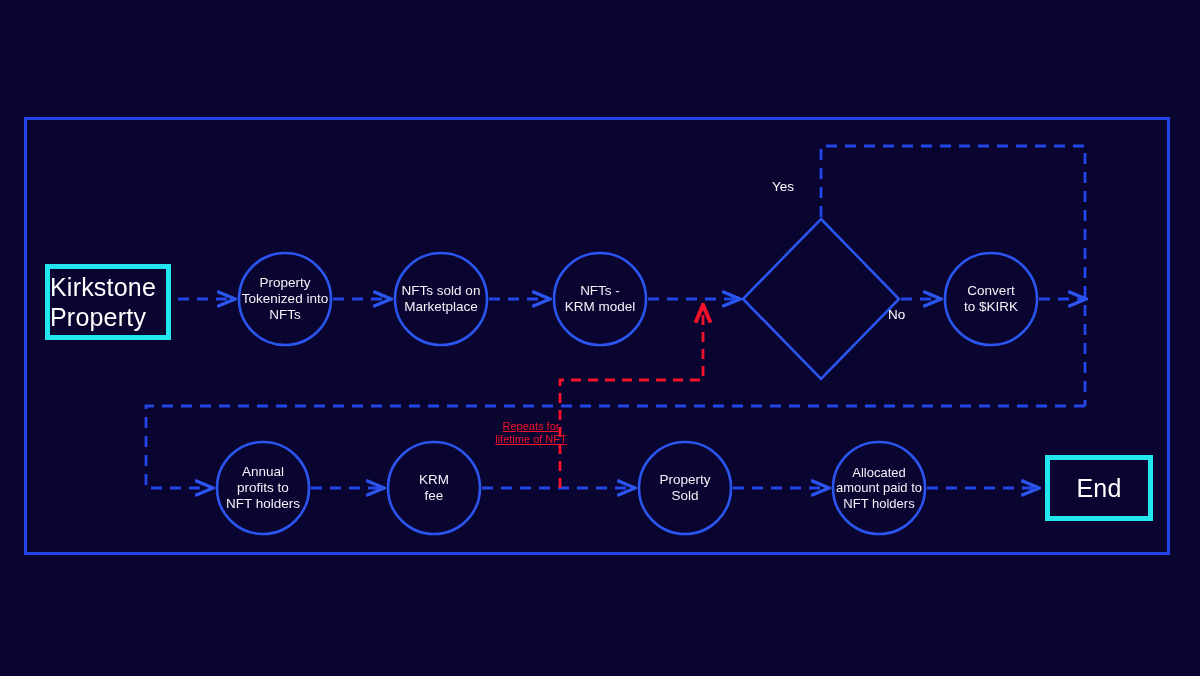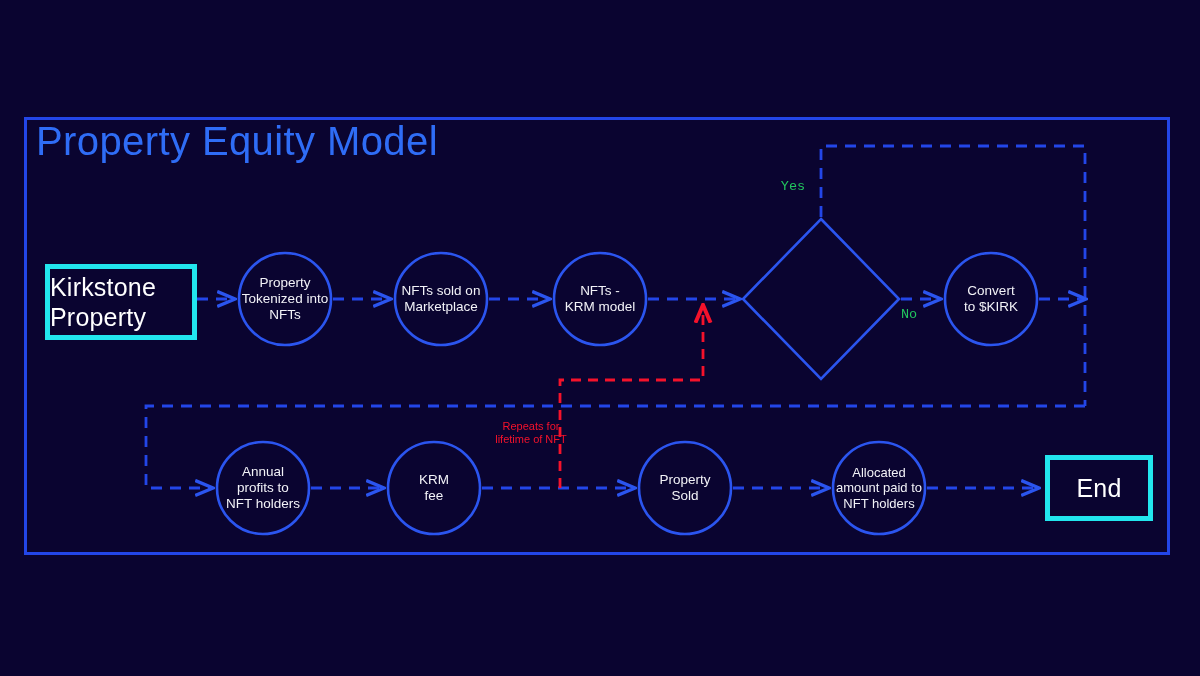--- a/index.html
+++ b/index.html
@@ -38,32 +38,31 @@
   .circle-label.small { font-size: 13px; }
   .diamond-label { font-size: 14px; }
   .terminal-label {
     font-size: 25px;
     color: #ffffff;
     letter-spacing: 0.2px;
     line-height: 1.2;
   }
   .edge-label {
     position: absolute;
-    color: #22c55e;
+    color: #ffffff;
     font-size: 13.5px;
-    text-align: center;
-    font-family: Liberation Mono, monospace;
   }
   .red-label {
     position: absolute;
     color: #f5122b;
     font-size: 11px;
     text-align: center;
     line-height: 1.2;
     white-space: pre-line;
+    text-decoration: underline;
   }
   #title {
     position: absolute;
     left: 36px;
     top: 119px;
     font-size: 40px;
     color: #2f6df6;
     letter-spacing: 0.4px;
     white-space: nowrap;
   }
@@ -79,21 +78,20 @@
 </style>
 </head>
 <body>
 
 <div id="stage">
 
   <svg class="layer" viewBox="0 0 1200 676">
     <rect x="25.5" y="118.5" width="1143" height="435" fill="none" stroke="#2346e8" stroke-width="3"></rect>
   </svg>
 
-  <div id="title">Property Equity Model</div>
 
   <svg class="layer" viewBox="0 0 1200 676">
     <defs>
       <marker id="arrowBlue" markerWidth="7" markerHeight="7" refX="6" refY="3.1" orient="auto" markerUnits="strokeWidth">
         <path d="M0,0.4 L6.4,3.1 L0,5.8" fill="none" stroke="#2b55ef" stroke-width="1.2"></path>
       </marker>
       <marker id="arrowRed" markerWidth="7" markerHeight="7" refX="6" refY="3.1" orient="auto" markerUnits="strokeWidth">
         <path d="M0,0.4 L6.4,3.1 L0,5.8" fill="none" stroke="#f5122b" stroke-width="1.4"></path>
       </marker>
     </defs>
@@ -129,21 +127,21 @@
       <line x1="482" y1="488" x2="634" y2="488" marker-end="url(#arrowBlue)"></line>
       <line x1="733" y1="488" x2="828" y2="488" marker-end="url(#arrowBlue)"></line>
       <line x1="927" y1="488" x2="1038" y2="488" marker-end="url(#arrowBlue)"></line>
     </g>
 
     <g stroke="#f5122b" fill="none" stroke-width="2.8" stroke-dasharray="10 7">
       <path d="M560,488 L560,380 L703,380 L703,306" marker-end="url(#arrowRed)"></path>
     </g>
   </svg>
 
-  <div class="term-box" style="left:45px; top:264px; width:152px; height:76px;">
+  <div class="term-box" style="left:45px; top:264px; width:126px; height:76px;">
     <span class="terminal-label">Kirkstone
 Property</span>
   </div>
   <div class="term-box" style="left:1045px; top:455px; width:108px; height:66px;">
     <span class="terminal-label">End</span>
   </div>
 
   <div class="node-label circle-label" style="left:235px; top:275px; width:100px;">Property
 Tokenized into
 NFTs</div>

